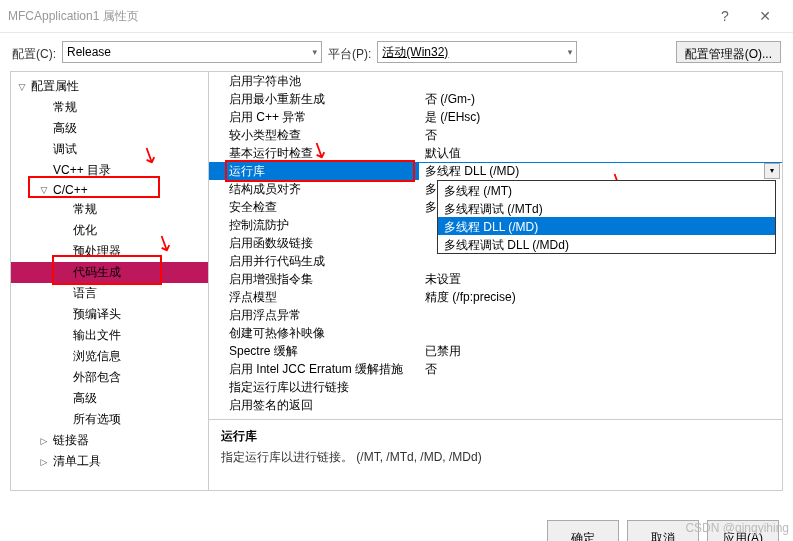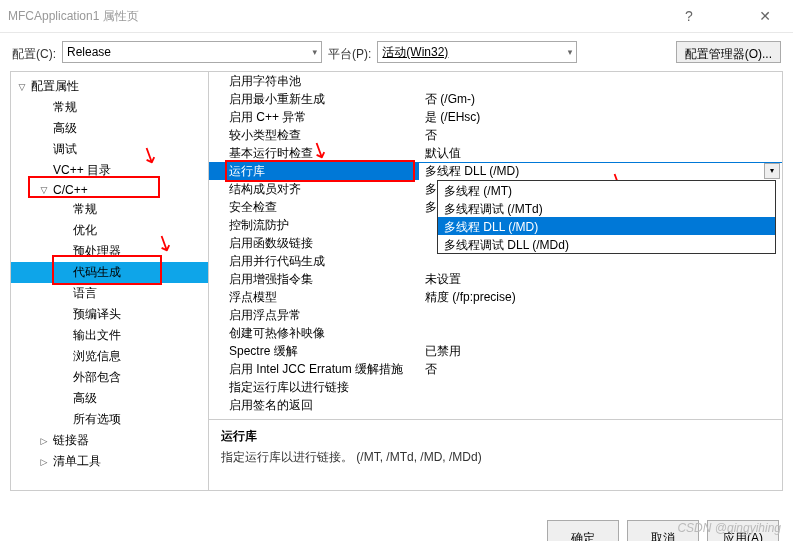--- a/index.html
+++ b/index.html
@@ -1,38 +1,38 @@
 <!DOCTYPE html>
 <html><head>
 <meta charset="utf-8">
 <style>
 * { box-sizing: border-box; margin: 0; padding: 0; font-family: "Microsoft YaHei", "Segoe UI", sans-serif; font-size: 12px; }
 body { background: #fff; width: 793px; height: 541px; overflow: hidden; position: relative; }
 
-.titlebar { height: 30px; display: flex; align-items: center; padding: 16px 8px; color: #999; border-bottom: 1px solid #e8e8e8; gap: 36px; }
+.titlebar { height: 30px; display: flex; align-items: center; padding: 16px 8px; color: #999; border-bottom: 1px solid #e8e8e8; }
 .titlebar .title { flex: 1; }
 .titlebar .btn { width: 40px; text-align: center; color: #666; font-size: 14px; }
 
 .toolbar { display: flex; align-items: flex-end; padding: 8px 12px; gap: 6px; }
 .toolbar label { color: #333; }
 .toolbar select, .toolbar .combo { height: 22px; border: 1px solid #aaa; background: #fff; padding: 0 4px; }
 .toolbar .combo { display: flex; align-items: center; position: relative; }
 .toolbar .combo .arrow { position: absolute; right: 4px; color: #666; font-size: 9px; }
 .cfg-combo { width: 260px; }
 .plat-combo { width: 200px; text-decoration: underline; }
 .cfgmgr { height: 22px; border: 1px solid #aaa; background: #efefef; padding: 4px 8px; cursor: pointer; }
 
 .main { display: flex; height: 420px; border: 1px solid #ccc; margin: 0 10px; }
 
 .tree { width: 198px; border-right: 1px solid #ccc; overflow-y: auto; padding: 4px 0; }
 .tree-item { padding: 2px 6px; display: flex; align-items: center; gap: 4px; cursor: pointer; white-space: nowrap; }
 .tree-item .exp { width: 10px; color: #555; font-size: 9px; display: inline-block; text-align: center; }
 .tree-item.lvl1 { padding-left: 28px; }
 .tree-item.lvl2 { padding-left: 48px; }
-.tree-item.selected { background: #0ea5e9; align-items: center; }
+.tree-item.selected { background: #be185d; align-items: center; }
 
 .right { flex: 1; display: flex; flex-direction: column; }
 .grid { flex: 1; overflow-y: auto; border-bottom: 1px solid #ccc; position: relative; }
 .row { display: flex; height: 18px; align-items: center; }
 .row .label { width: 210px; padding-left: 20px; white-space: nowrap; overflow: hidden; }
 .row .value { flex: 1; padding-left: 6px; white-space: nowrap; position: relative; }
 .row.selected { background: #0078d7; color: #fff; }
 .row.selected .value { background: #fff; color: #000; }
 .row .dd { position: absolute; right: 2px; top: 0; width: 16px; height: 16px; border: 1px solid #aaa; background: #efefef; text-align: center; font-size: 8px; line-height: 14px; }
 
@@ -42,21 +42,21 @@
 
 .desc { padding: 8px 12px; height: 70px; }
 .desc .dh { font-weight: bold; margin-bottom: 4px; }
 .desc .dt { color: #333; }
 
 .footer { display: flex; justify-content: flex-end; padding: 10px 14px; gap: 8px; }
 .footer button { width: 72px; height: 36px; border: 1px solid #aaa; background: #efefef; cursor: pointer; margin-top: 19px; }
 
 .annot { position: absolute; border: 2px solid red; pointer-events: none; }
 .arrow-annot { position: absolute; color: red; font-size: 22px; pointer-events: none; transform: rotate(25deg); }
-.watermark { position: absolute; right: 12px; bottom: 6px; color: #bbb; font-size: 12px; font-style: italic; }
+.watermark { position: absolute; right: 4px; bottom: 6px; color: #bbb; font-size: 12px; }
 </style>
 </head>
 <body>
 
 <div class="titlebar">
   <span class="title">MFCApplication1 属性页</span>
   <span class="btn">?</span>
   <span class="btn">✕</span>
 </div>
 

